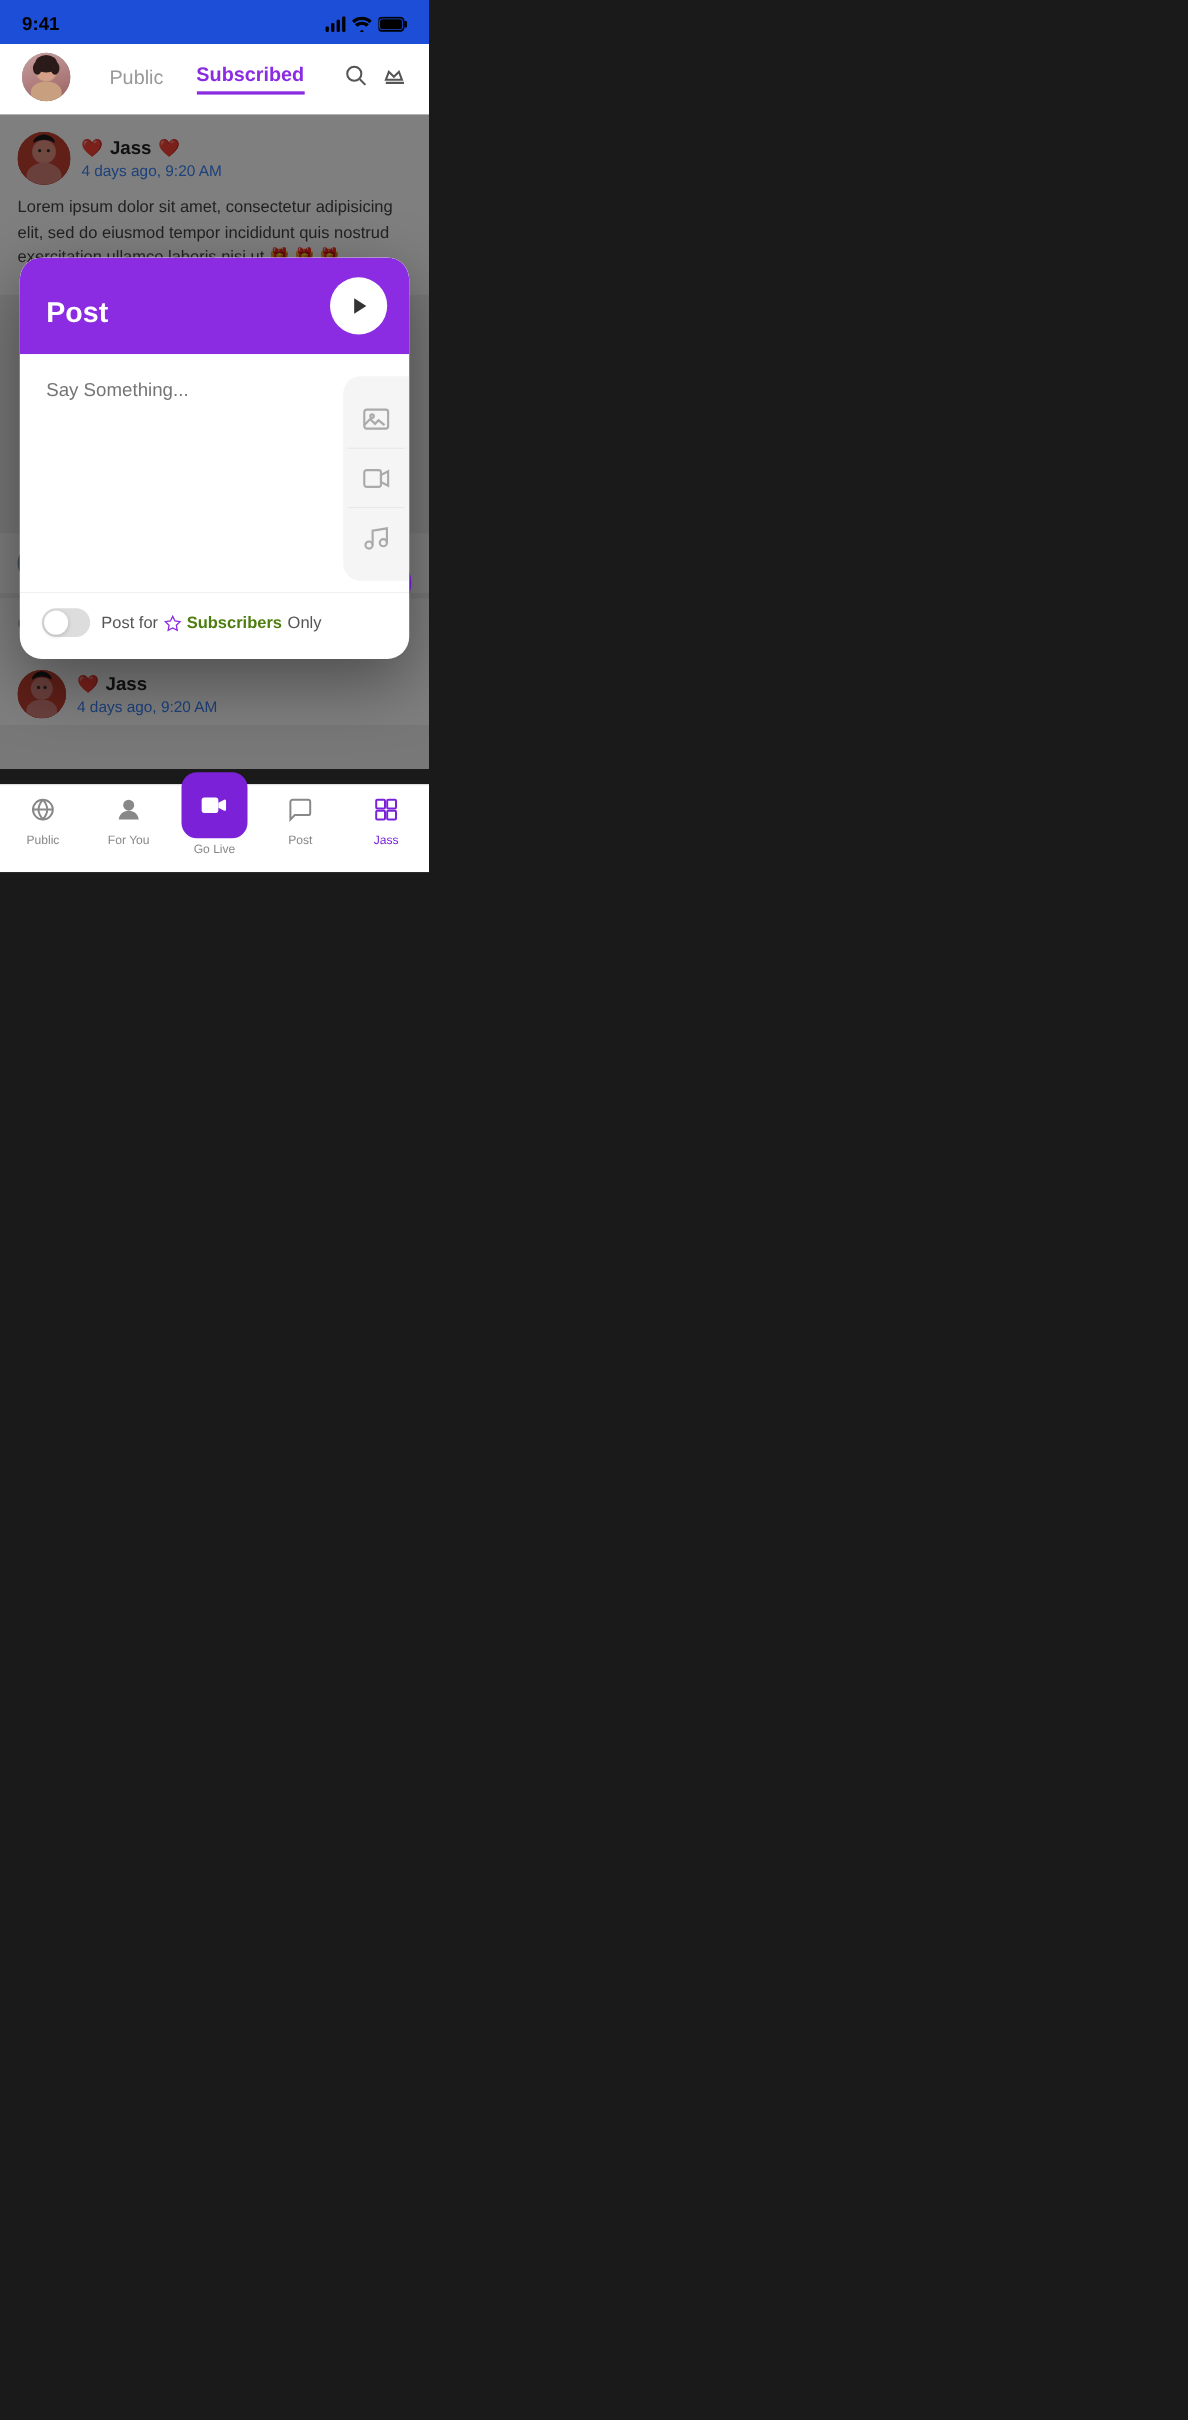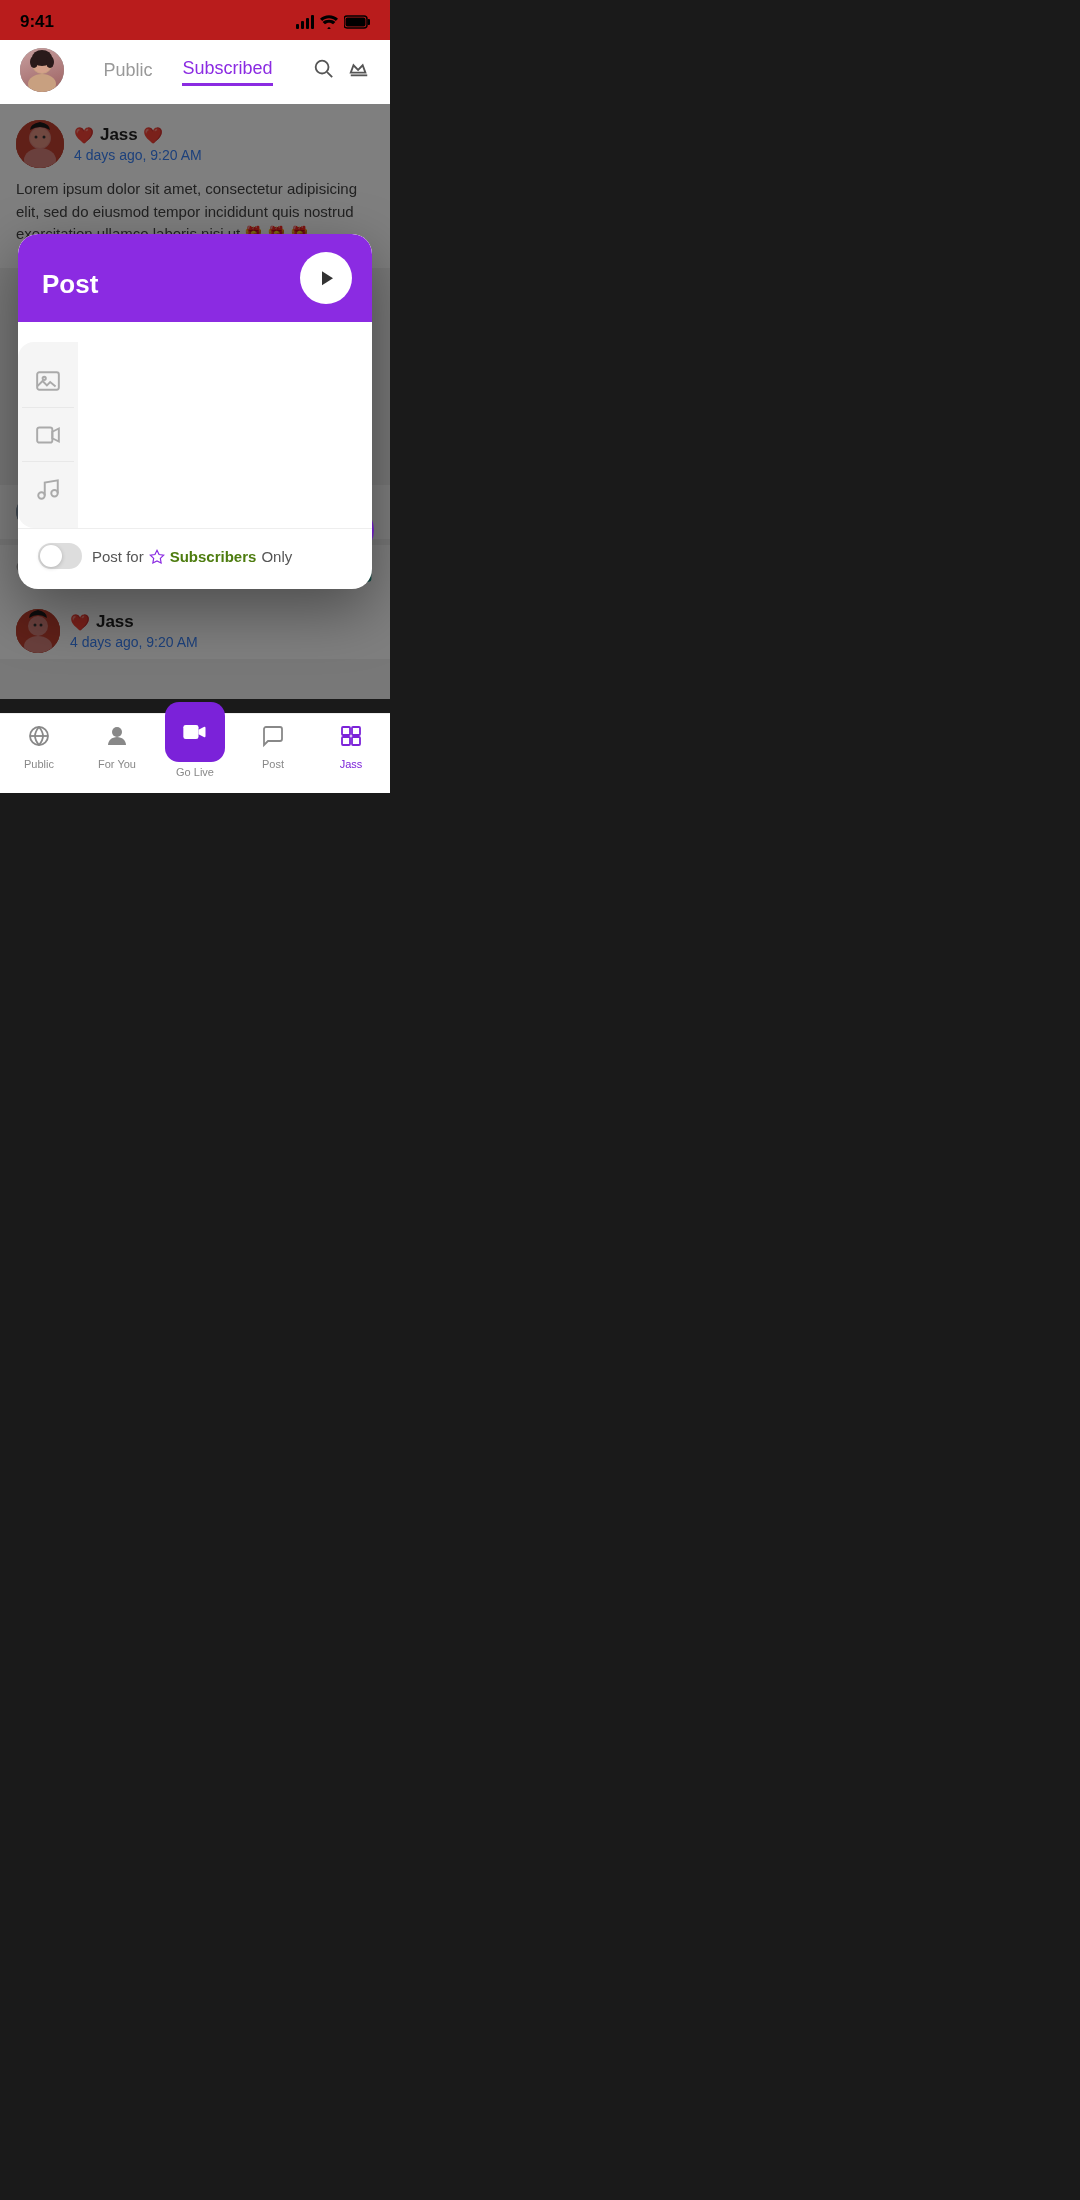--- a/index.html
+++ b/index.html
@@ -13,21 +13,21 @@
       overflow: hidden;
       position: relative;
     }
 
     
     .status-bar {
       display: flex;
       justify-content: space-between;
       align-items: center;
       padding: 12px 20px 8px;
-      background: #b91c1c;
+      background: #1d4ed8;
       position: relative;
       z-index: 1;
     }
 
     .status-time {
       font-size: 17px;
       font-weight: 700;
       color: #000;
     }
 
@@ -78,21 +78,21 @@
     .header-tab {
       font-size: 18px;
       color: #999;
       cursor: pointer;
       padding: 4px 0;
       font-weight: 500;
     }
 
     .header-tab.active {
       color: #8B2BE2;
-      font-weight: 400;
+      font-weight: 700;
       border-bottom: 3px solid #8B2BE2;
     }
 
     .header-actions {
       display: flex;
       gap: 14px;
       align-items: center;
     }
 
     
@@ -553,20 +553,23 @@
     <div class="modal-header">
       <span class="modal-title">Post</span>
       <button class="modal-send-btn">
         <svg width="24" height="24" viewBox="0 0 24 24" fill="#333">
           <path d="M8 5.14v14l11-7-11-7z"></path>
         </svg>
       </button>
     </div>
 
     <div class="modal-body">
+      <div class="modal-textarea-area">
+        <textarea class="modal-textarea" placeholder="Say Something..." style=""></textarea>
+      </div>
 
       <div class="side-toolbar">
         <div class="side-tool-btn">
           <svg width="26" height="26" viewBox="0 0 24 24" fill="none" stroke="#aaa" stroke-width="1.8">
             <rect x="2" y="4" width="20" height="16" rx="2"></rect>
             <circle cx="8.5" cy="9.5" r="1.5"></circle>
             <path d="M2 17l5-5 4 4 3-3 5 4"></path>
           </svg>
         </div>
         <div class="side-tool-btn">

